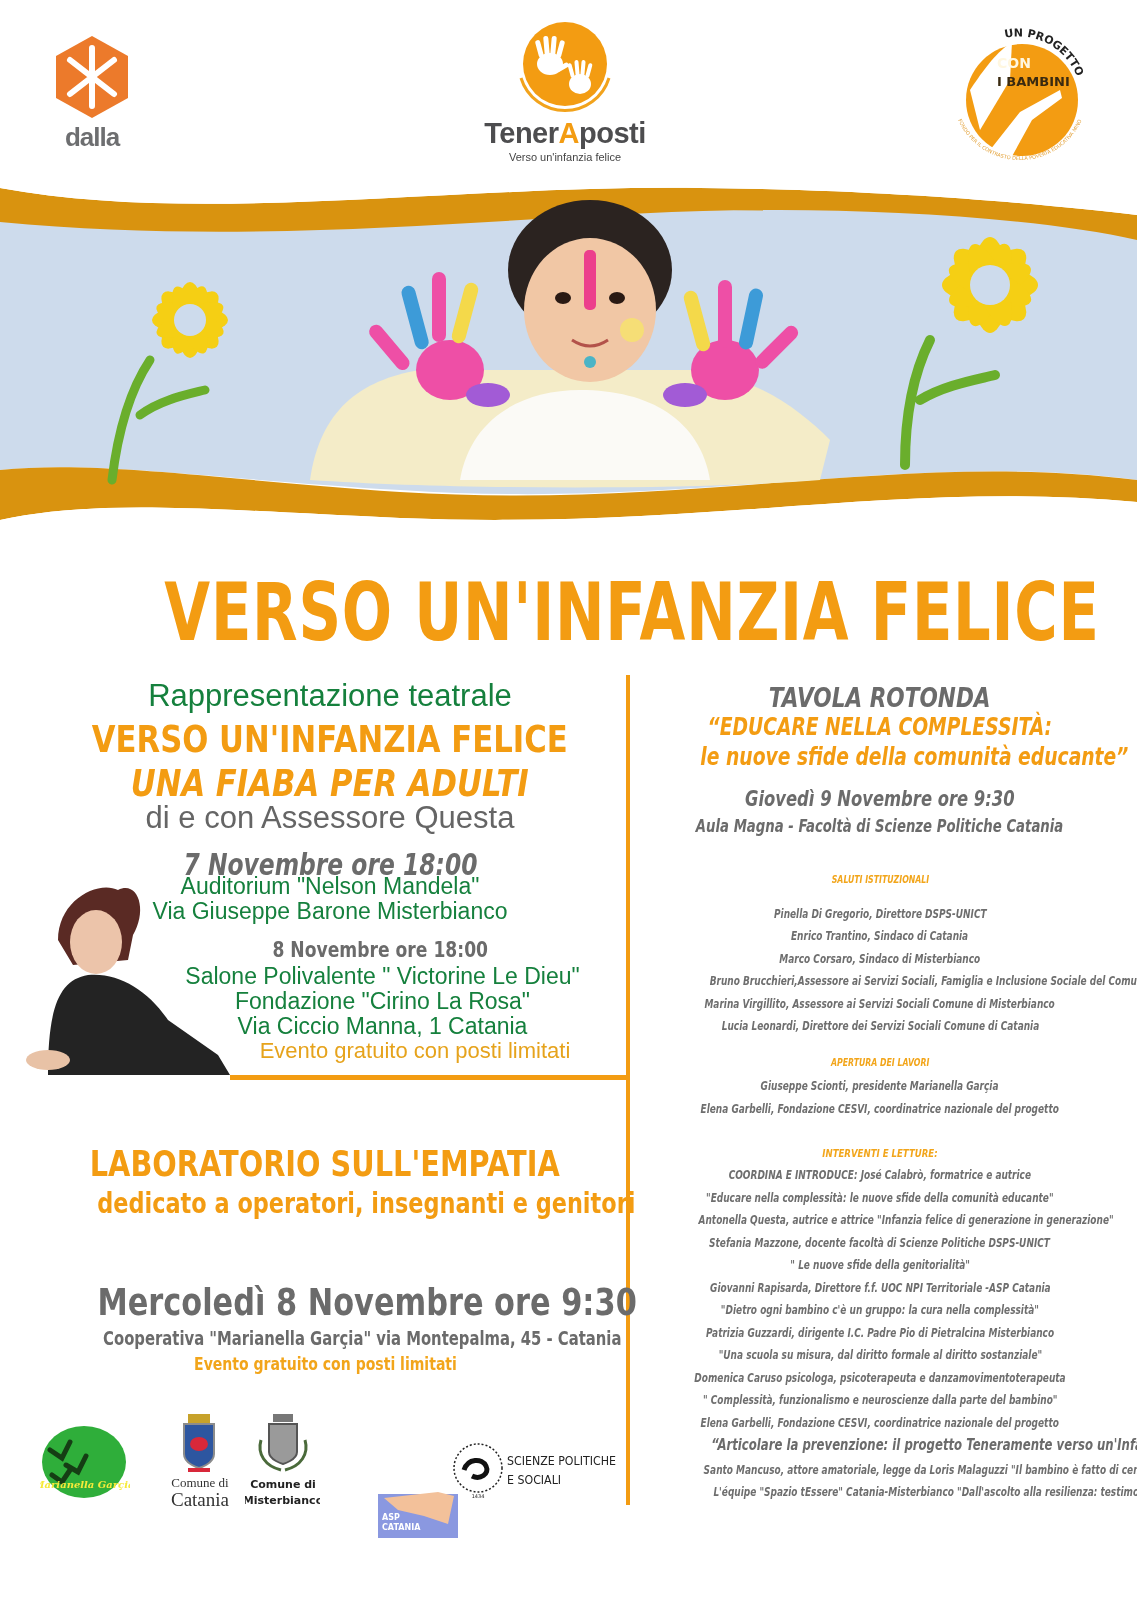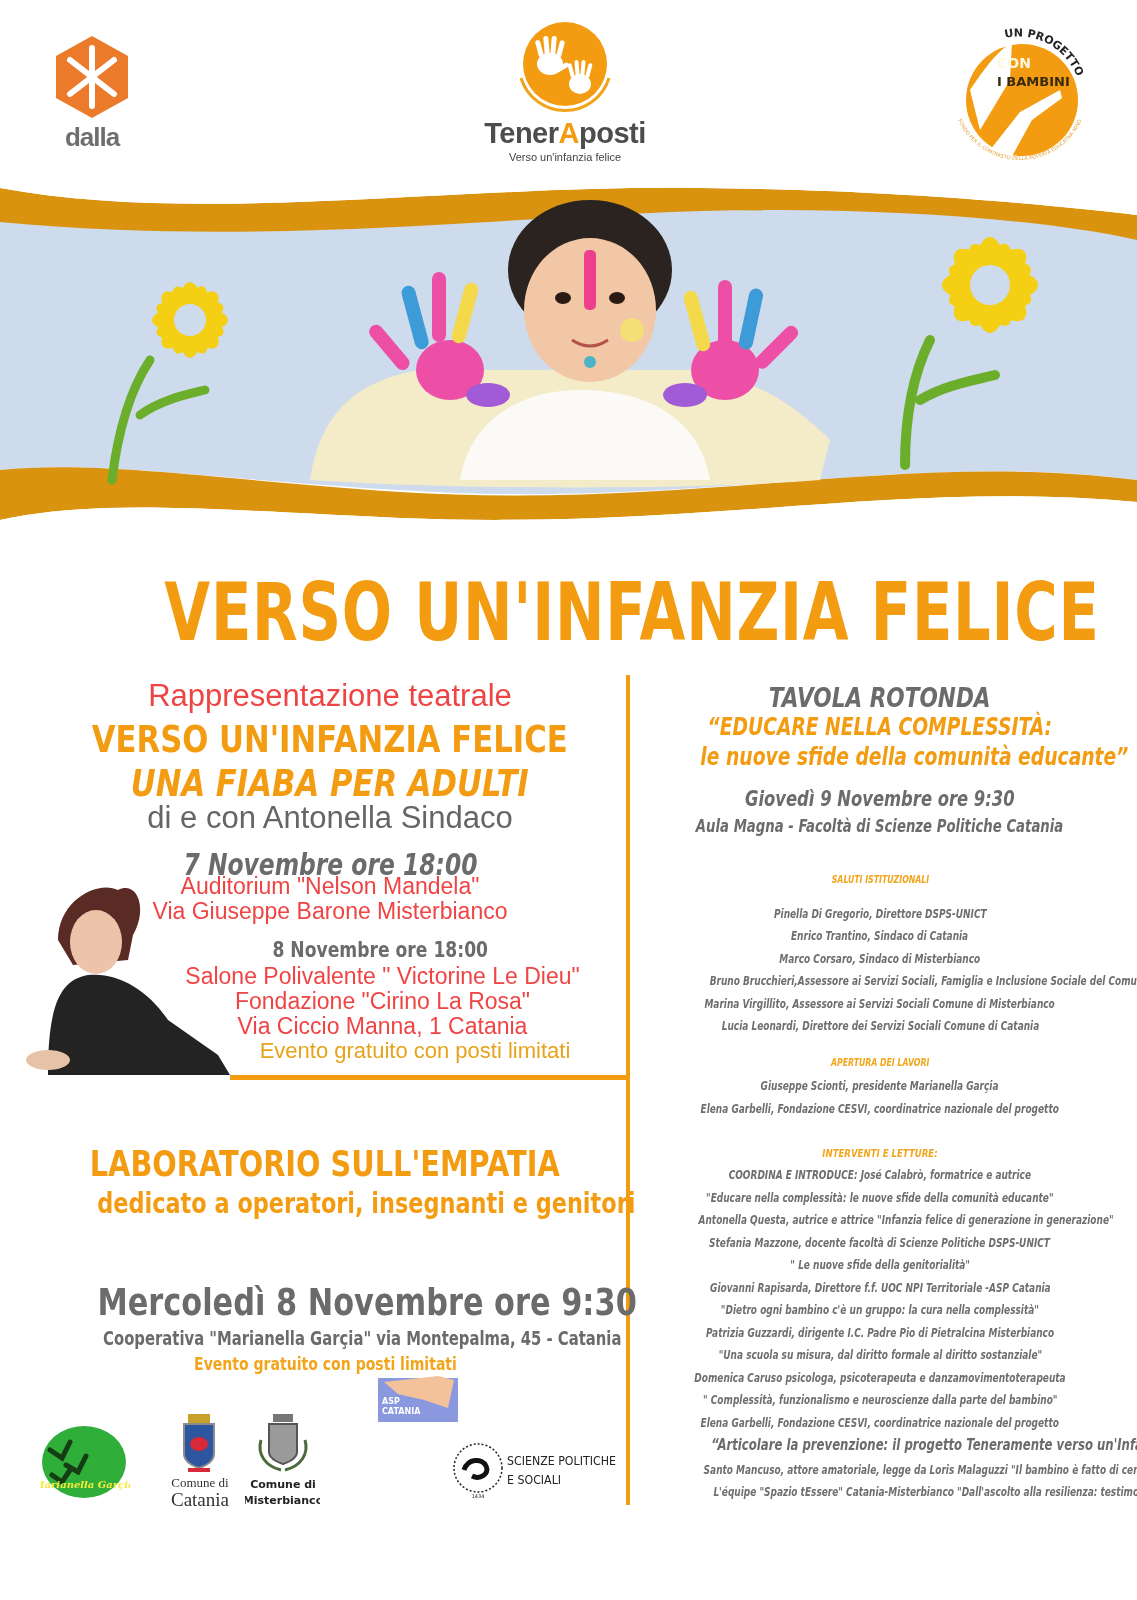--- a/index.html
+++ b/index.html
@@ -31,21 +31,21 @@
   #main-title span { display: inline-block; font-family: "DejaVu Sans", sans-serif; font-weight: bold;
     font-size: 80px; color: #f39c12; transform: scaleX(0.74); transform-origin: center; white-space: nowrap; letter-spacing: 1px; }
 
   
   #divider-vertical { left: 626px; top: 675px; width: 4px; height: 830px; background: #f39c12; }
   #divider-horizontal { left: 230px; top: 1075px; width: 400px; height: 5px; background: #f39c12; }
 
   
   .line { position: absolute; white-space: nowrap; }
   .line > span { display: inline-block; transform-origin: center; }
-  .gray-reg { font-family: "Liberation Sans", sans-serif; color: #ef4444; }
+  .gray-reg { font-family: "Liberation Sans", sans-serif; color: #15803d; }
   .orange-bold { font-family: "DejaVu Sans", sans-serif; font-weight: bold; color: #f39c12; }
   .gray-bold { font-family: "DejaVu Sans", sans-serif; font-weight: bold; color: #6b6b6b; }
 
   #portrait { left: 18px; top: 880px; width: 215px; height: 195px; }
 
   
   .rc { position: absolute; left: 640px; width: 480px; text-align: center; white-space: nowrap; font-style: italic; }
   .rc > span { display: inline-block; transform-origin: center; }
   .rc-small { font-family: "DejaVu Sans", sans-serif; font-weight: bold; font-size: 11.5px; color: #6e6e6e; }
   .rc-small > span { transform: scaleX(0.78); }
@@ -184,21 +184,21 @@
 
 <div id="divider-vertical" class="abs"></div>
 <div id="divider-horizontal" class="abs"></div>
 
 <section>
   <div class="line gray-reg center" style="left:40px; top:678px; width:580px; font-size:31px;"><span>Rappresentazione teatrale</span></div>
 
   <div class="line orange-bold center" style="left:40px; top:718px; width:580px; font-size:37px;"><span style="transform:scaleX(0.83);">VERSO UN'INFANZIA FELICE</span></div>
   <div class="line orange-bold center" style="left:40px; top:762px; width:580px; font-size:37px;font-style:italic;"><span style="transform:scaleX(0.83);">UNA FIABA PER ADULTI</span></div>
 
-  <div class="line gray-reg center" style="left:40px; top:800px; width:580px; font-size:31px; color:#656565;"><span>di e con Antonella Sindaco</span></div>
+  <div class="line gray-reg center" style="left:40px; top:800px; width:580px; font-size:31px; color:#656565;"><span>di e con Assessore Questa</span></div>
 
   <div class="line gray-bold center" style="left:120px; top:847px; width:420px; font-size:30px;font-style:italic;"><span style="transform:scaleX(0.78);">7 Novembre ore 18:00</span></div>
   <div class="line gray-reg center" style="left:120px; top:873px; width:420px; font-size:23px;"><span>Auditorium "Nelson Mandela"</span></div>
   <div class="line gray-reg center" style="left:120px; top:898px; width:420px; font-size:23px;"><span>Via Giuseppe Barone Misterbianco</span></div>
 
   <div class="line gray-bold center" style="left:170px; top:937px; width:420px; font-size:22px;"><span style="transform:scaleX(0.78);">8 Novembre ore 18:00</span></div>
   <div class="line gray-reg center" style="left:160px; top:963px; width:445px; font-size:23px;"><span>Salone Polivalente " Victorine Le Dieu"</span></div>
   <div class="line gray-reg center" style="left:160px; top:988px; width:445px; font-size:23px;"><span>Fondazione "Cirino La Rosa"</span></div>
   <div class="line gray-reg center" style="left:160px; top:1013px; width:445px; font-size:23px;"><span>Via Ciccio Manna, 1  Catania</span></div>
   <div class="line gray-reg center" style="left:225px; top:1038px; width:380px; font-size:22px; color:#e6a31c;"><span>Evento gratuito con posti limitati</span></div>
@@ -245,21 +245,21 @@
   <div class="flogo" style="left:245px; top:1410px; width:75px; height:100px;">
     <svg width="75" height="100" viewBox="0 0 75 100">
       <rect x="28" y="4" width="20" height="8" fill="#777"></rect>
       <path d="M24 14 L52 14 L52 42 C52 50,38 54,38 54 C38 54,24 50,24 42 Z" fill="#9a9a9a" stroke="#555" stroke-width="2"></path>
       <path d="M16 30 C12 44,20 56,36 60 M60 30 C64 44,56 56,40 60" stroke="#4a6a3a" stroke-width="3" fill="none"></path>
       <text x="38" y="78" text-anchor="middle" font-family="DejaVu Sans, sans-serif" font-weight="bold" font-size="11" fill="#222">Comune di</text>
       <text x="38" y="94" text-anchor="middle" font-family="DejaVu Sans, sans-serif" font-weight="bold" font-size="11" fill="#222">Misterbianco</text>
     </svg>
   </div>
 
-  <div class="flogo" style="left:345px; top:1368px; width:85px; height:60px;padding-left:33px;">
+  <div class="flogo" style="left:345px; top:1484px; width:85px; height:60px;padding-left:33px;">
     <svg width="85" height="60" viewBox="0 0 85 60">
       <rect x="0" y="10" width="80" height="44" fill="#8a98e0"></rect>
       <path d="M6 14 L60 8 L76 12 L70 40 L46 32 L20 26 Z" fill="#f3c19a"></path>
       <text x="4" y="36" font-family="DejaVu Sans, sans-serif" font-weight="bold" font-size="8" fill="#fff">ASP</text>
       <text x="4" y="46" font-family="DejaVu Sans, sans-serif" font-weight="bold" font-size="8" fill="#fff">CATANIA</text>
     </svg>
   </div>
 
   <div class="flogo" style="left:450px; top:1440px; width:175px; height:60px;">
     <svg width="175" height="60" viewBox="0 0 175 60">

